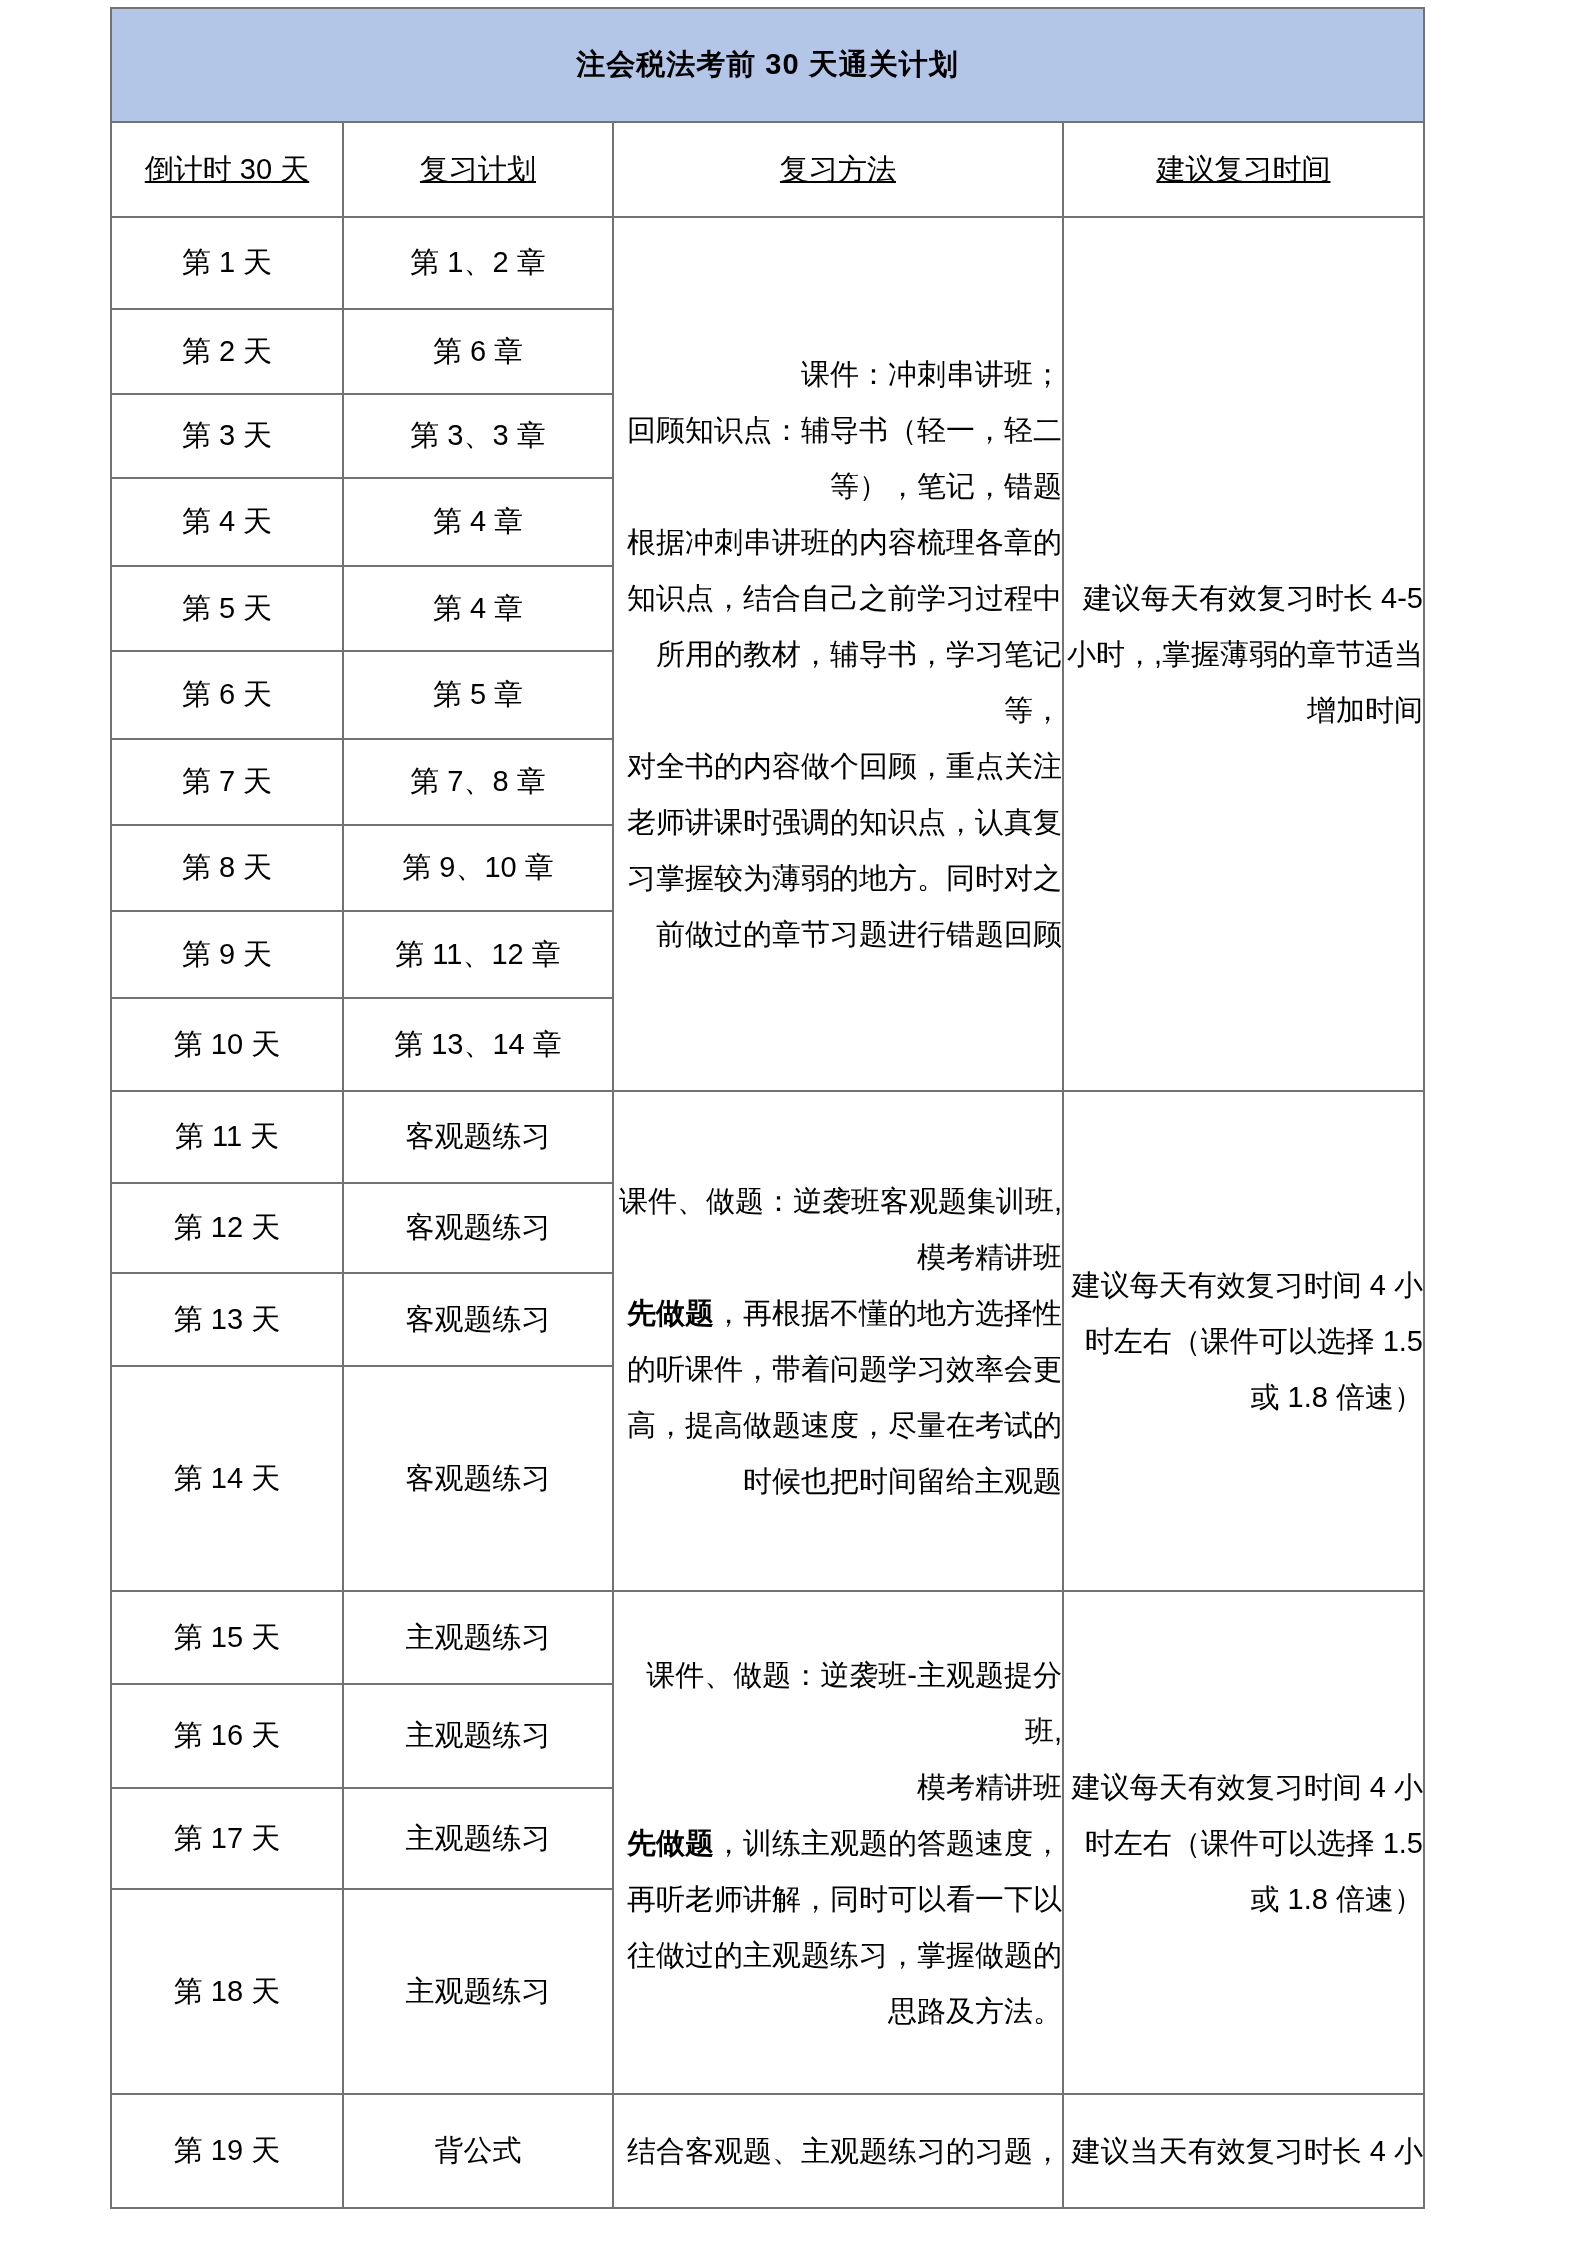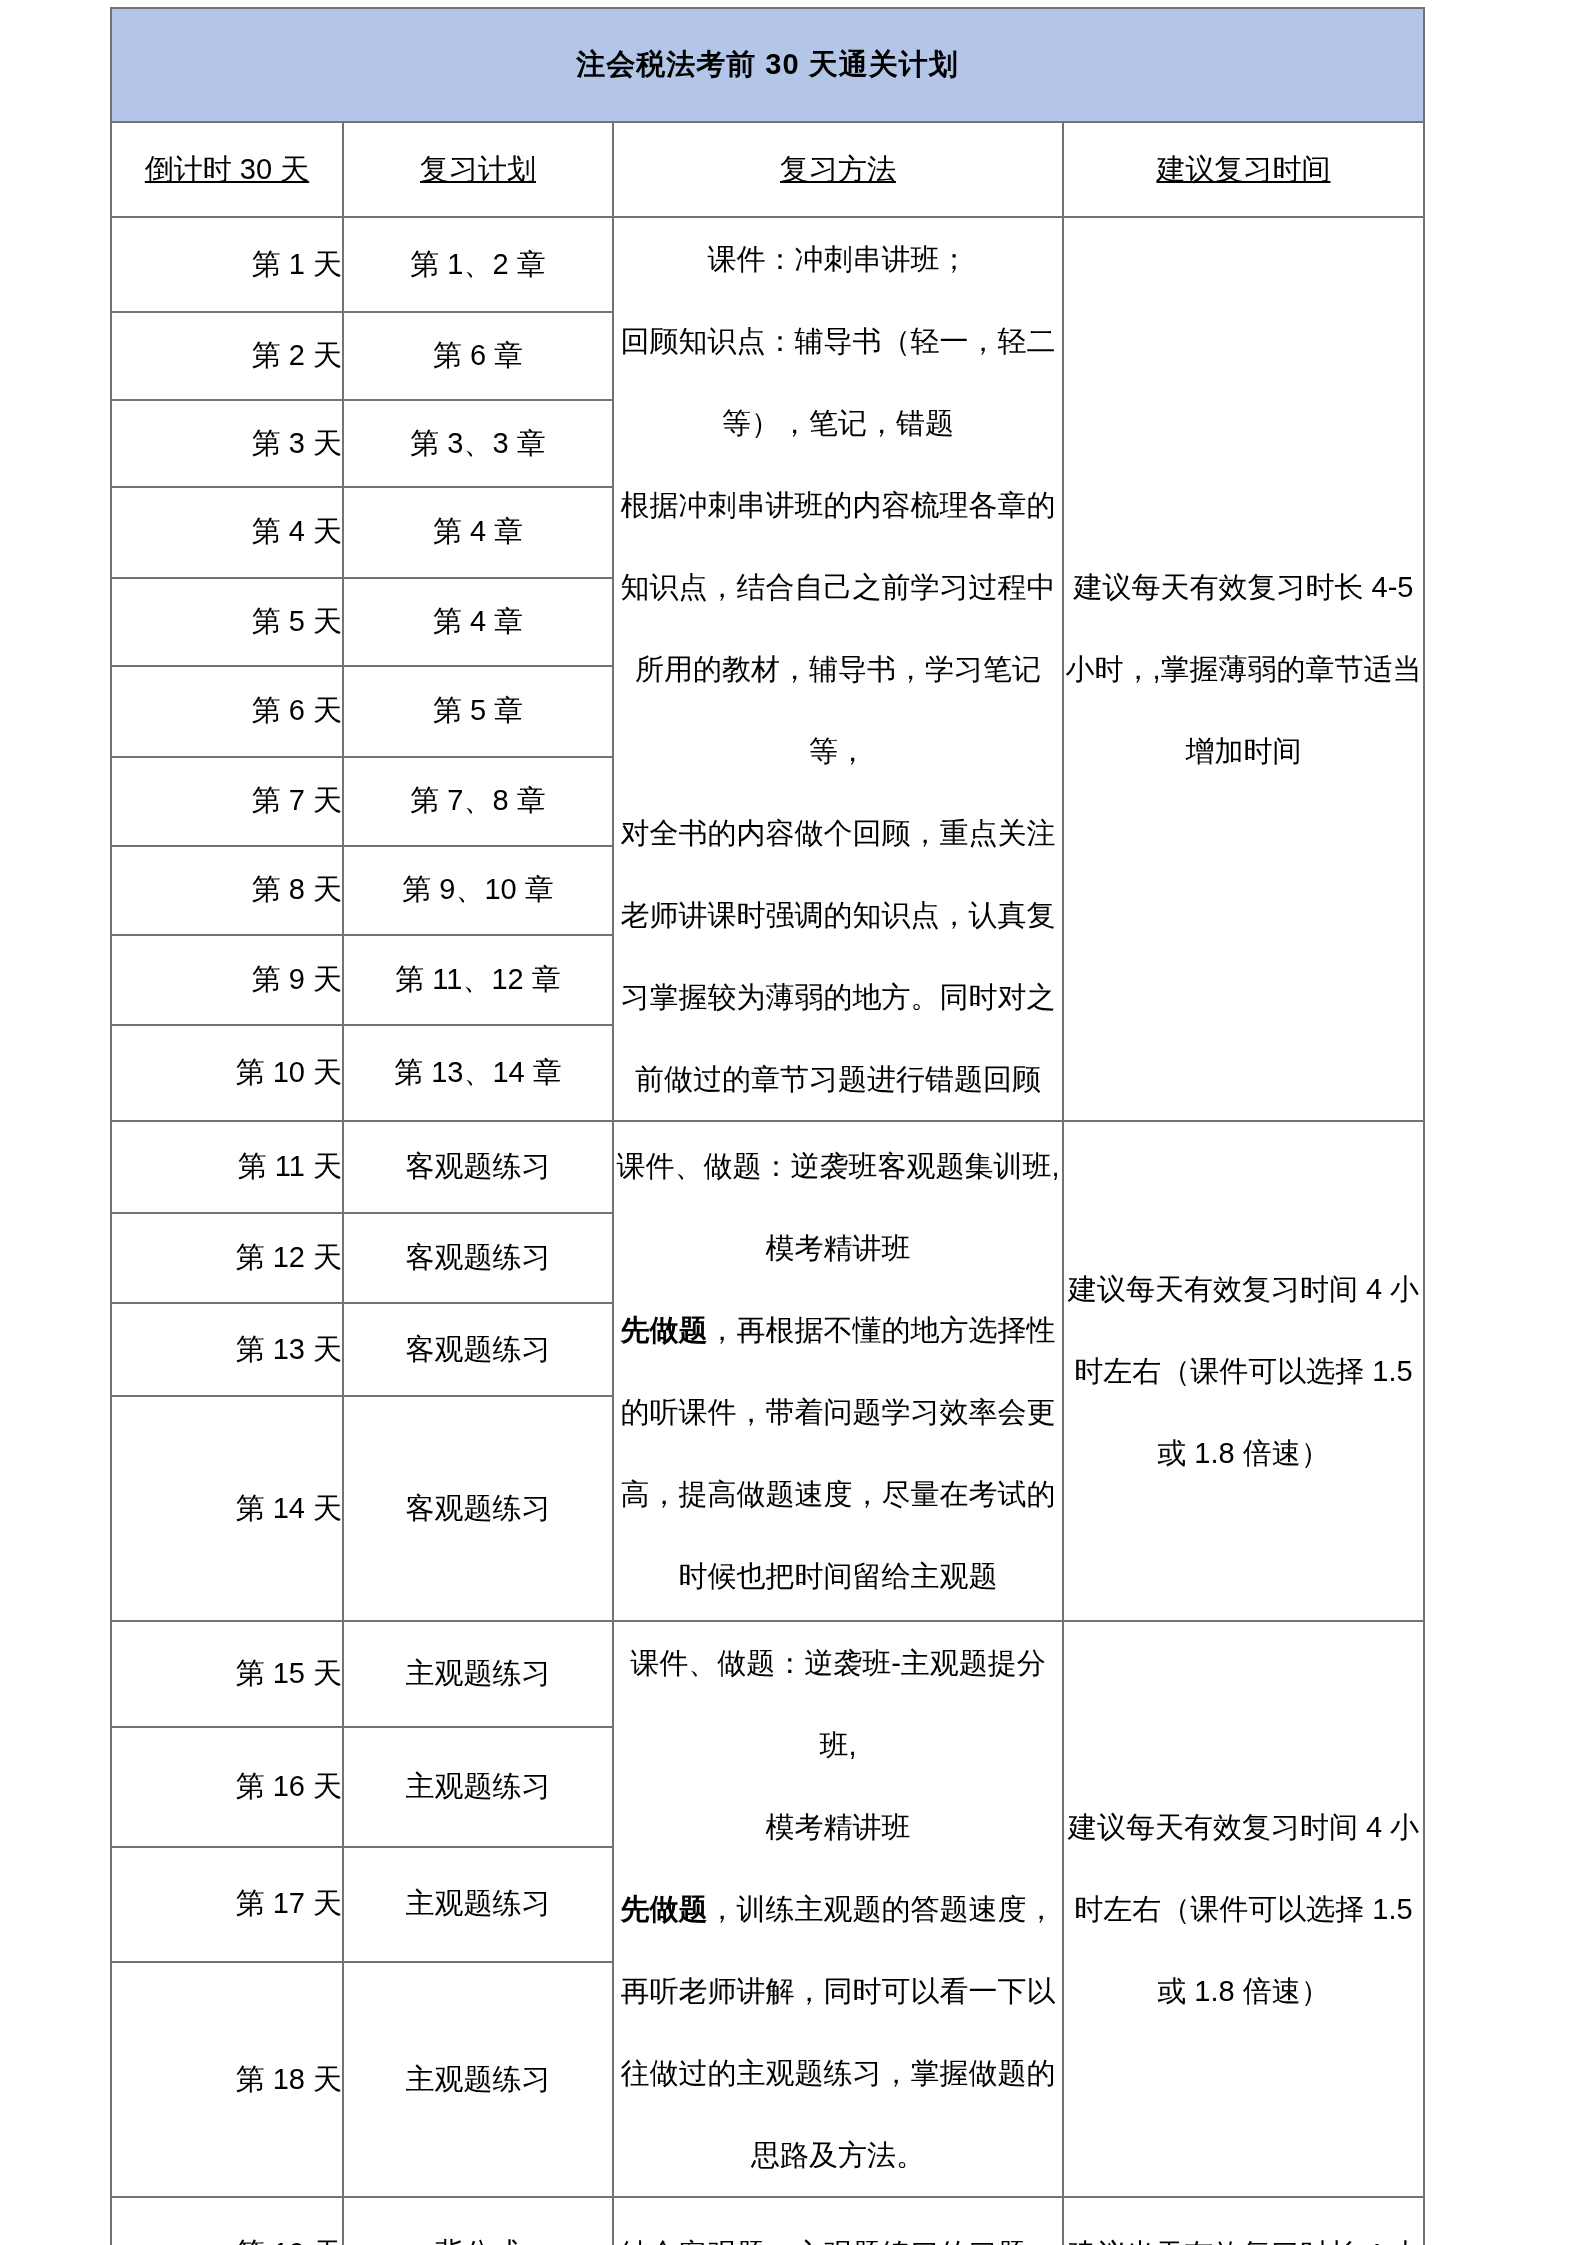--- a/index.html
+++ b/index.html
@@ -14,25 +14,25 @@
   }
   table.plan td{
     border:2px solid #737373;padding:0;vertical-align:middle;
     font-size:29px;overflow:hidden;
   }
   td.title-cell{
     background:#b4c6e7;font-weight:bold;font-size:34px;text-align:center;
     letter-spacing:1px;
   }
   td.hdr-cell{text-align:center;text-decoration:underline;}
-  td.day-cell{text-align:right;}
+  td.day-cell{text-align:center;}
   td.plan-cell{text-align:center;padding-left:5px;}
   td.method-cell,td.time-cell{
-    text-align:center;padding-left:6px;padding-right:2px;
-    white-space:pre-line;line-height:82px;
+    text-align:right;padding-left:6px;padding-right:2px;
+    white-space:pre-line;line-height:56px;
   }
   b.lead-bold{font-weight:bold;}
 </style>
 </head>
 <body>
 
 <table class="plan">
   <colgroup>
     <col style="width:232px">
       <col style="width:270px">

